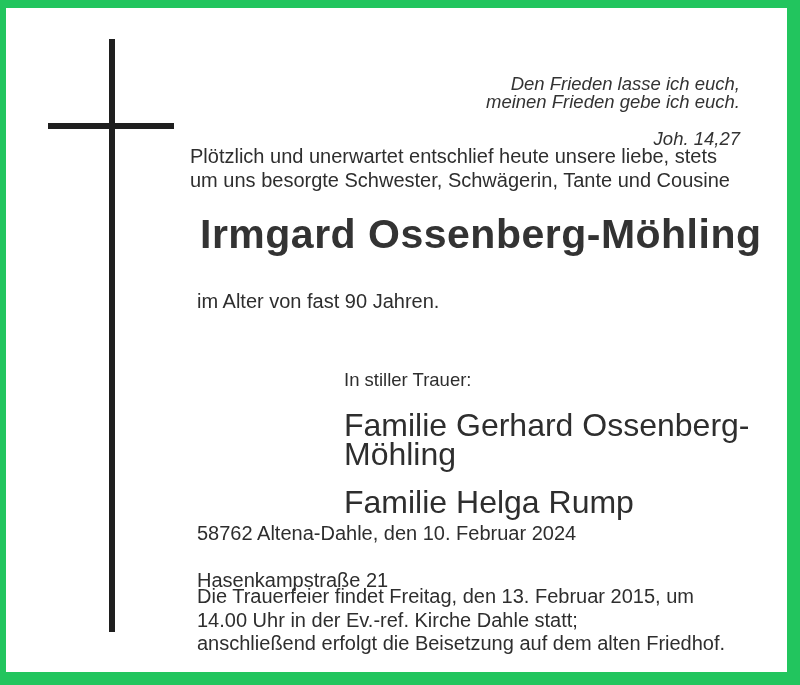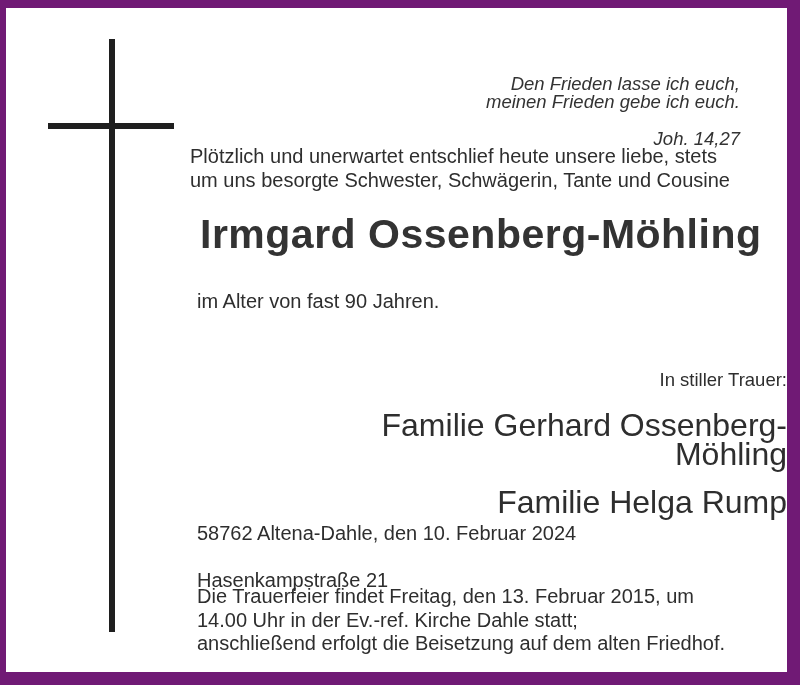--- a/index.html
+++ b/index.html
@@ -8,21 +8,21 @@
     width: 800px;
     height: 685px;
     font-family: "Liberation Sans", "DejaVu Sans", sans-serif;
     overflow: hidden;
   }
 
   .ad-frame {
     position: relative;
     width: 800px;
     height: 685px;
-    background: #701a75;
+    background: #22c55e;
   }
 
   .paper {
     position: absolute;
     top: 8px;
     left: 6px;
     right: 13px;
     bottom: 13px;
     background: #ffffff;
   }
@@ -85,21 +85,20 @@
   .age {
     top: 282px;           
     left: 191px;          
     font-size: 20px;
     line-height: 23.5px;
   }
 
   .mourners {
     top: 345px;           
     left: 338px;          
-    text-align: right;
   }
   .mourners-label {
     font-size: 18.5px;
     line-height: 18.5px;
     margin-bottom: 3px;
   }
   .family-line {
     font-size: 32px;
     line-height: 29.5px;
   }

